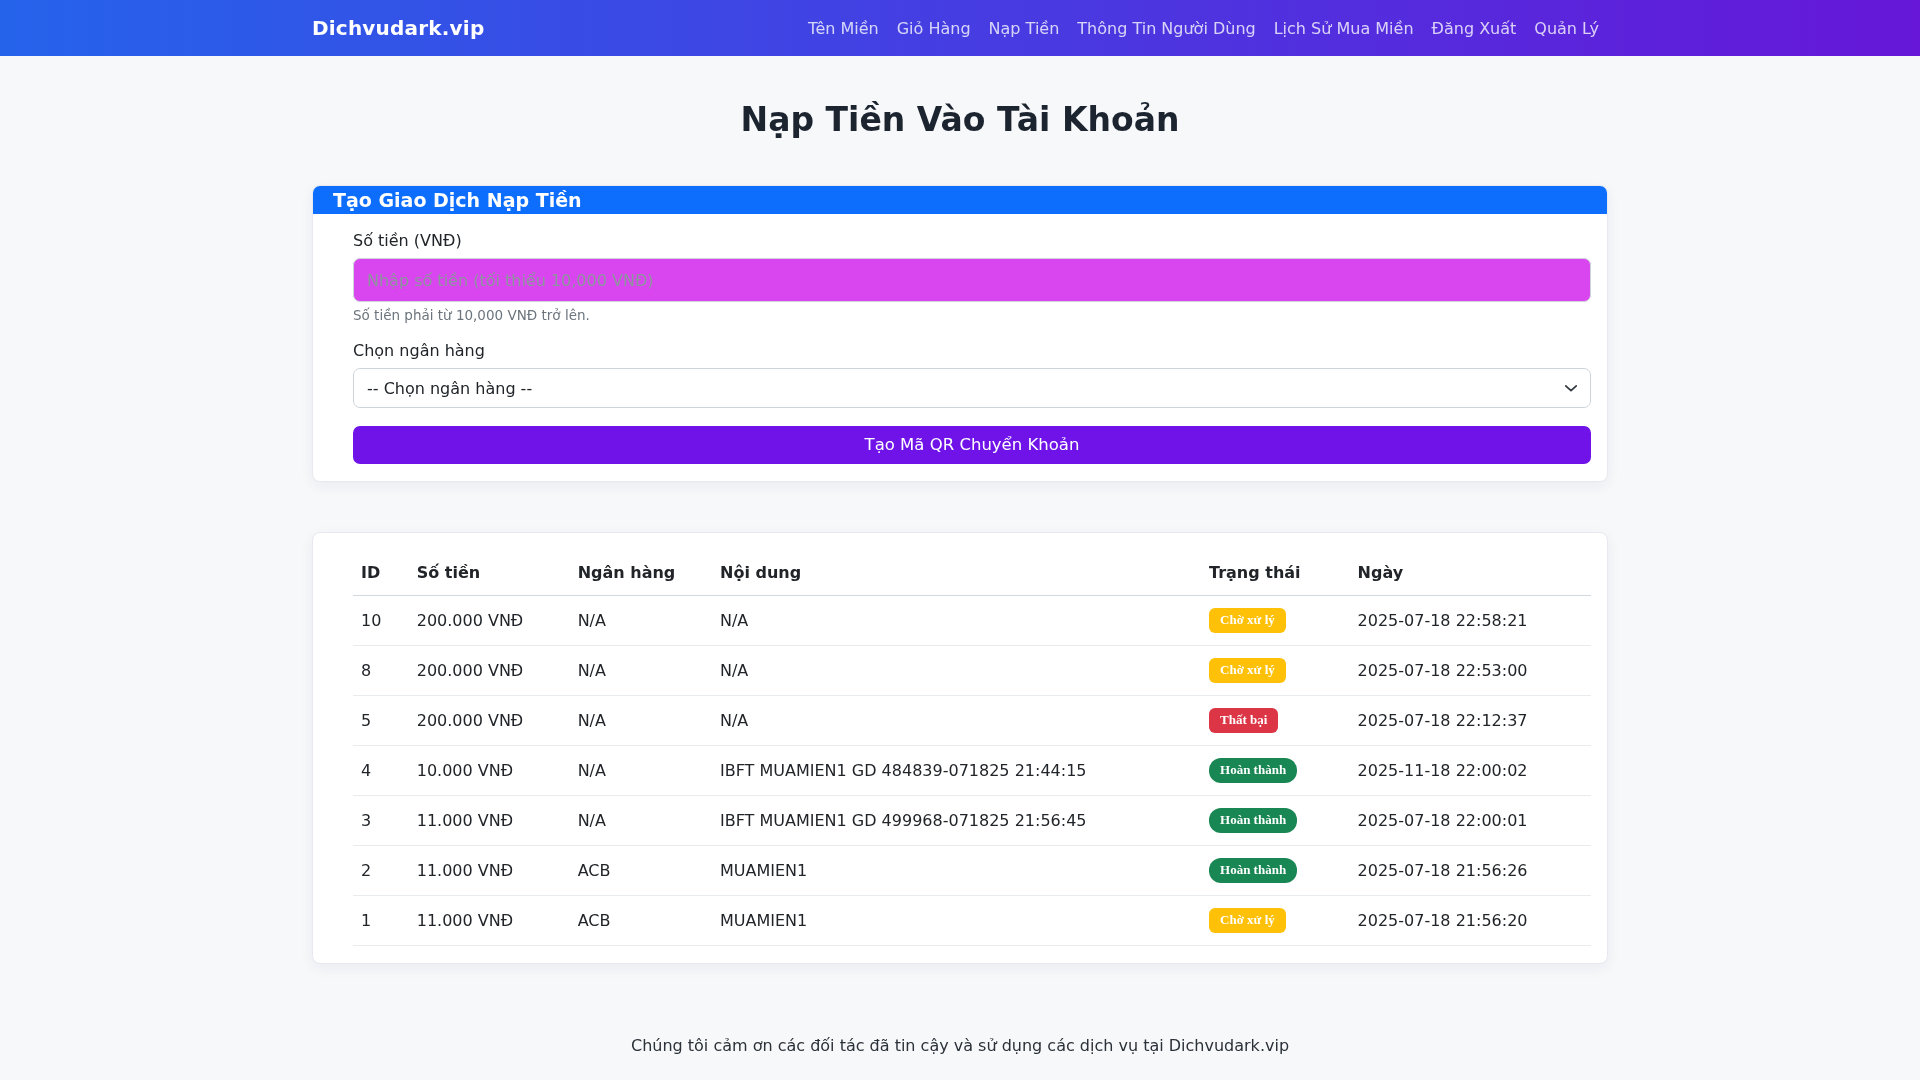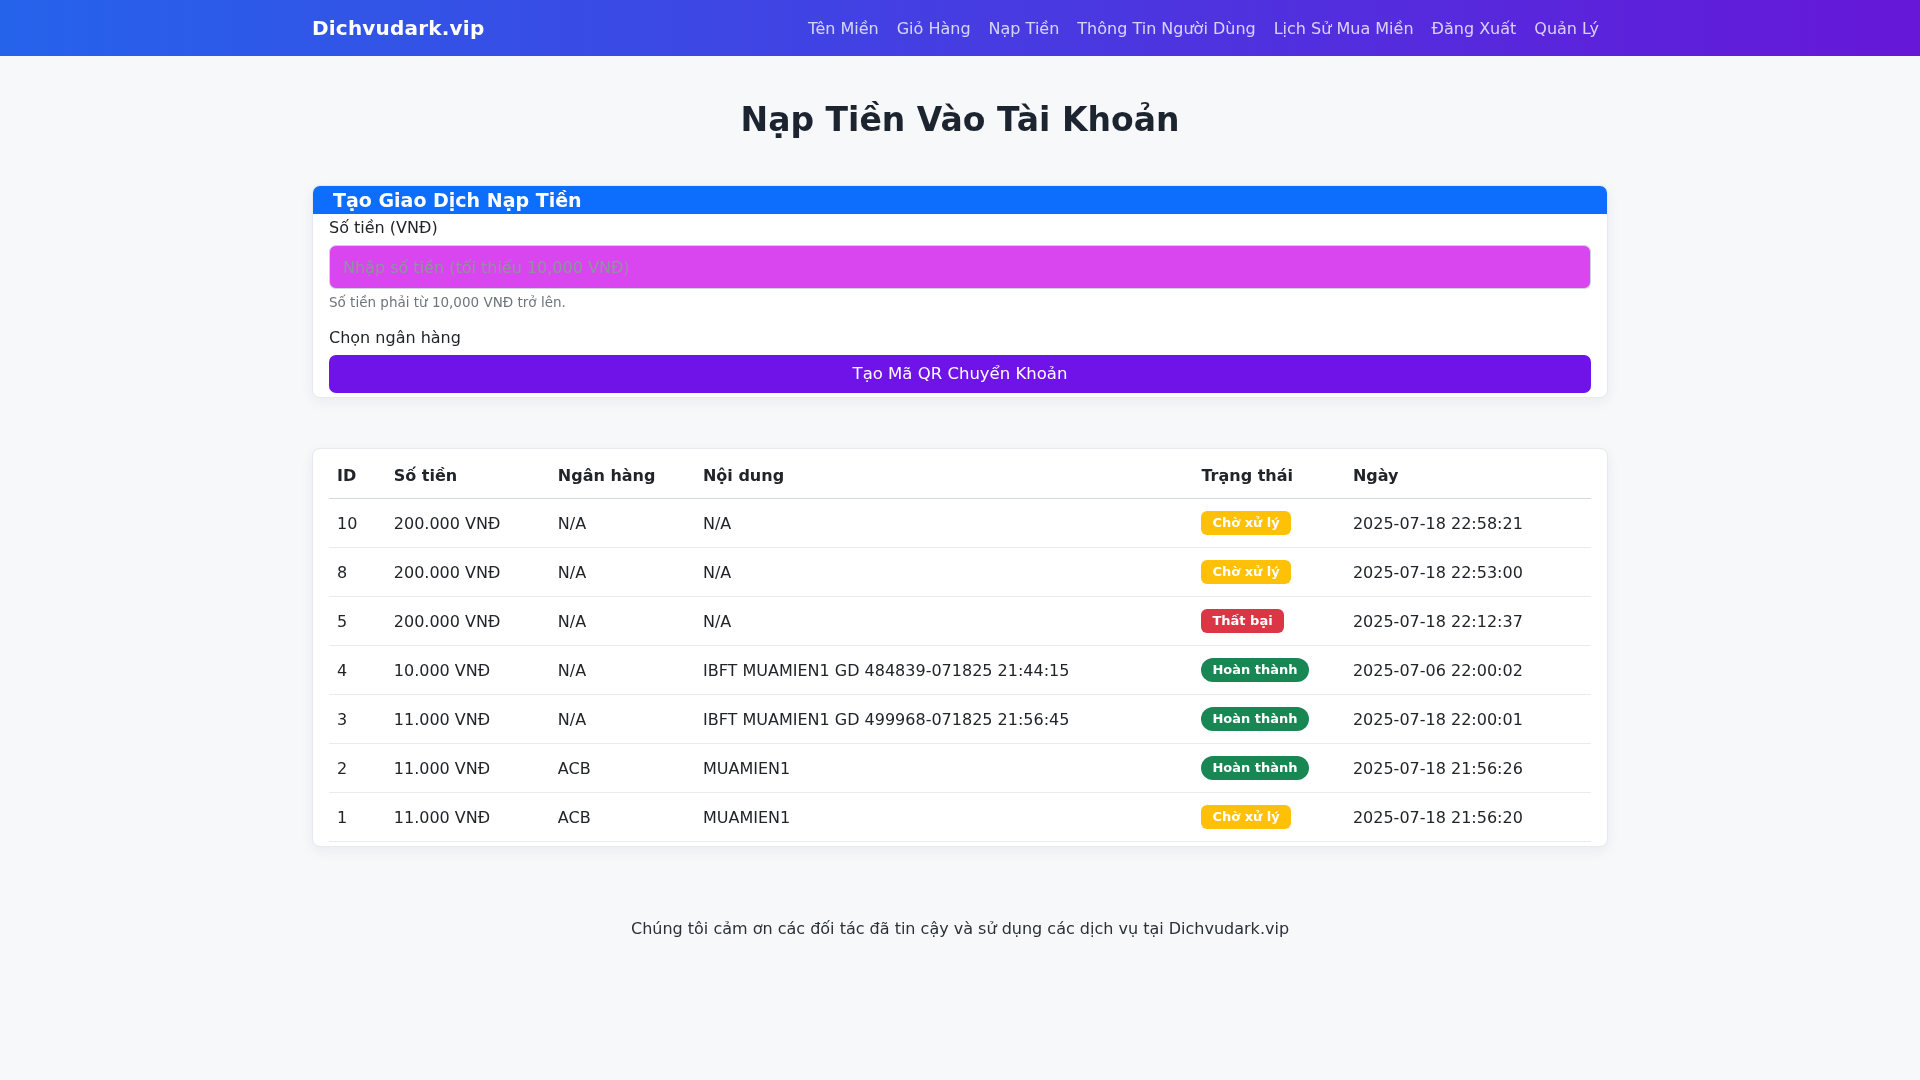--- a/index.html
+++ b/index.html
@@ -45,21 +45,21 @@
     overflow: hidden;
   }
   .card-form { margin-top: 46px; }
   .card-history { margin-top: 50px; }
   .card-header {
     color: #fff; font-weight: 600; font-size: 19px;
     padding: 3px 20px;
   }
   .card-header.blue { background: var(--accent-blue, #0d6efd); }
   .card-header.cyan { background: var(--accent-cyan, #0dcaf0); }
-  .card-body { padding: 4px 16px; }
+  .card-body { padding: 17px 16px; margin-left: 24px; }
 
   
   .form-label { display: block; font-weight: 500; margin-bottom: 8px; font-size: 16px; }
   .form-label + .field { margin-bottom: 4px; }
   .text-input {
     width: 100%; height: 44px; padding: 8px 13px;
     border: 1px solid #ced4da; border-radius: 7px;
     font-size: 16px; color: #212529; background: #d946ef; outline: none;
     font-family: inherit;
   }
@@ -92,20 +92,21 @@
     padding: 13px 8px; border-bottom: 1px solid #d4d9de;
   }
   td {
     font-size: 16px; padding: 12px 8px; border-bottom: 1px solid #e9ecef;
     vertical-align: middle;
   }
   .badge {
     display: inline-block; padding: 4px 11px 5px;
     font-size: 13px; font-weight: 700; color: #fff; border-radius: 6px;
     white-space: nowrap;
+    font-family: Liberation Serif, serif;
   }
   .badge.pending { background: var(--badge-pending, #ffc107); }
   .badge.failed  { background: var(--badge-failed,  #dc3545); }
   .badge.done    { background: var(--badge-done,    #198754); border-radius: 12px; }
 
   
   .footer {
     margin-top: 72px; text-align: center;
     font-size: 16px; color: #2b3138; padding-bottom: 30px;
   }
@@ -136,20 +137,30 @@
     <div class="card-header blue">Tạo Giao Dịch Nạp Tiền</div>
     <div class="card-body">
 
       <label class="form-label">Số tiền (VNĐ)</label>
       <div class="field">
         <input type="text" class="text-input" placeholder="Nhập số tiền (tối thiểu 10,000 VNĐ)" style="">
       </div>
       <div class="form-hint">Số tiền phải từ 10,000 VNĐ trở lên.</div>
 
       <label class="form-label">Chọn ngân hàng</label>
+      <div class="select-wrap">
+        <div class="select-box">
+          <span>-- Chọn ngân hàng --</span>
+        </div>
+        <span class="chevron">
+          <svg width="14" height="14" viewBox="0 0 16 16" fill="none">
+            <path d="M2 5.5 L8 11 L14 5.5" stroke="#343a40" stroke-width="2" stroke-linecap="round" stroke-linejoin="round"></path>
+          </svg>
+        </span>
+      </div>
 
       <button class="btn-submit">Tạo Mã QR Chuyển Khoản</button>
     </div>
   </section>
 
   <section class="card card-history">
     <div class="card-body">
       <table>
         <colgroup>
           <col class="c-id">
@@ -201,21 +212,21 @@
     <td>2025-07-18 22:12:37</td>
   </tr>
             <tr>
     <td>4</td>
     <td>10.000 VNĐ</td>
     <td>N/A</td>
     <td>IBFT MUAMIEN1 GD 484839-071825 21:44:15</td>
     <td>
       <span class="badge done">Hoàn thành</span>
     </td>
-    <td>2025-07-06 22:00:02</td>
+    <td>2025-11-18 22:00:02</td>
   </tr>
             <tr>
     <td>3</td>
     <td>11.000 VNĐ</td>
     <td>N/A</td>
     <td>IBFT MUAMIEN1 GD 499968-071825 21:56:45</td>
     <td>
       <span class="badge done">Hoàn thành</span>
     </td>
     <td>2025-07-18 22:00:01</td>

